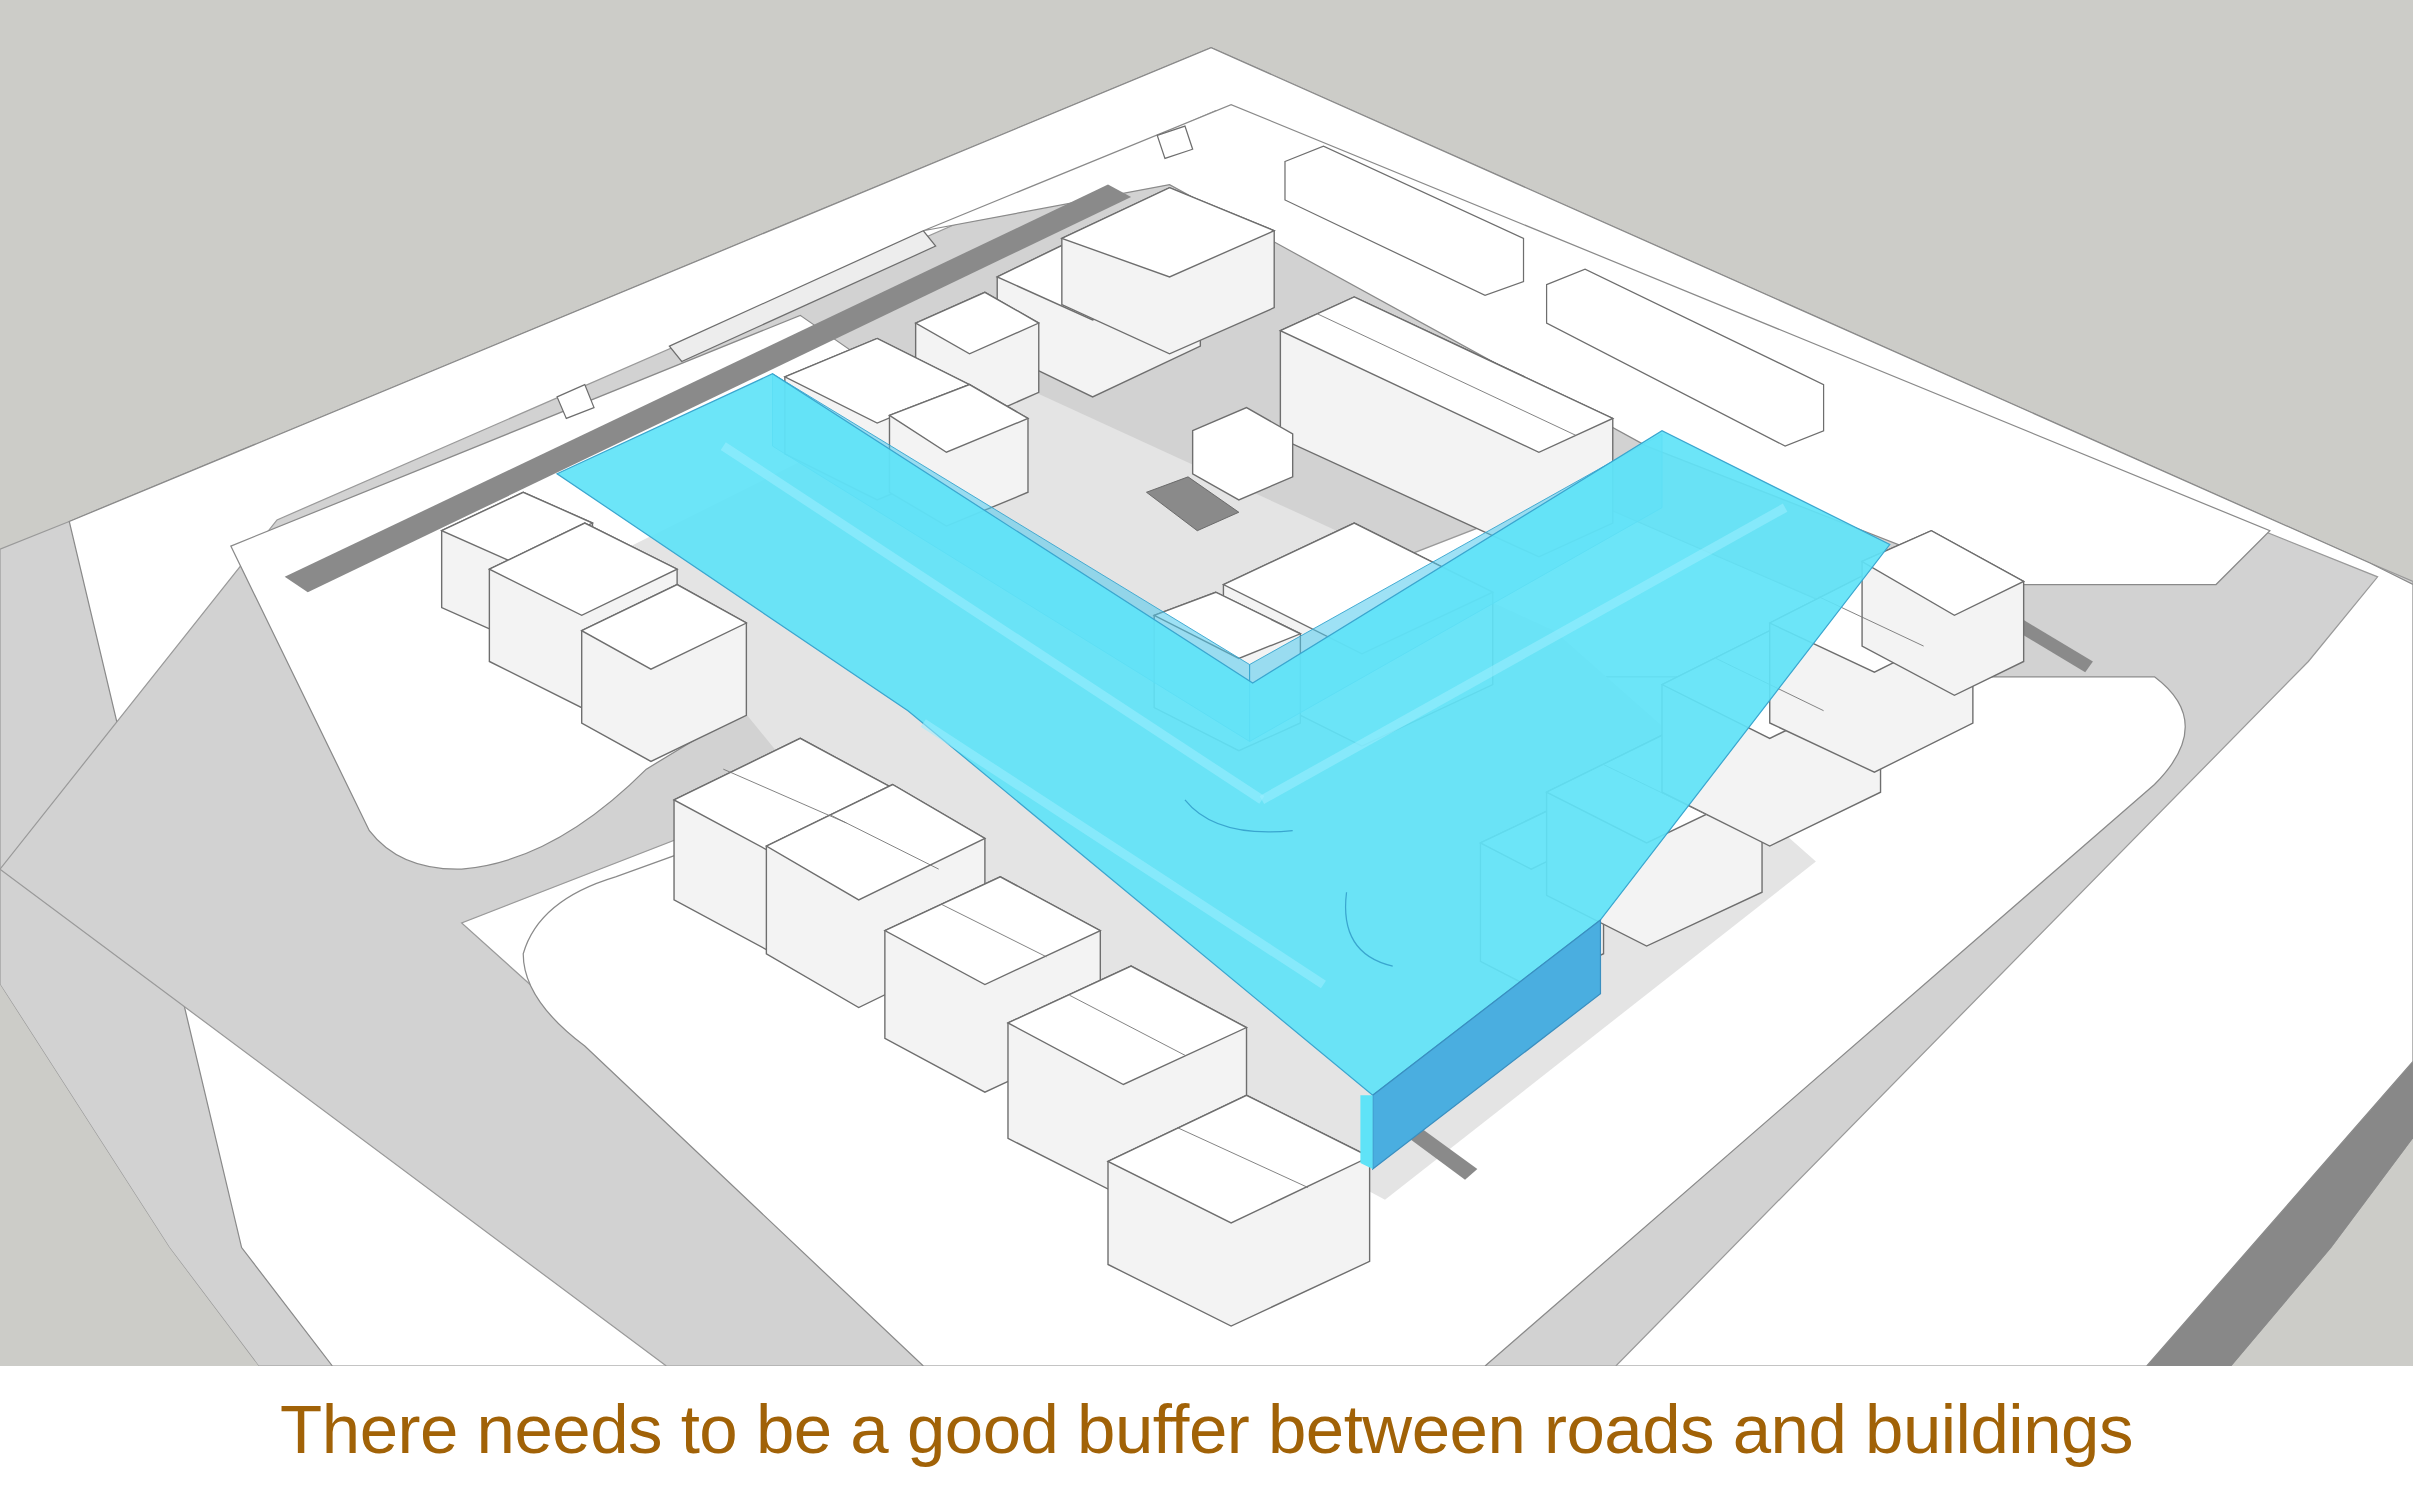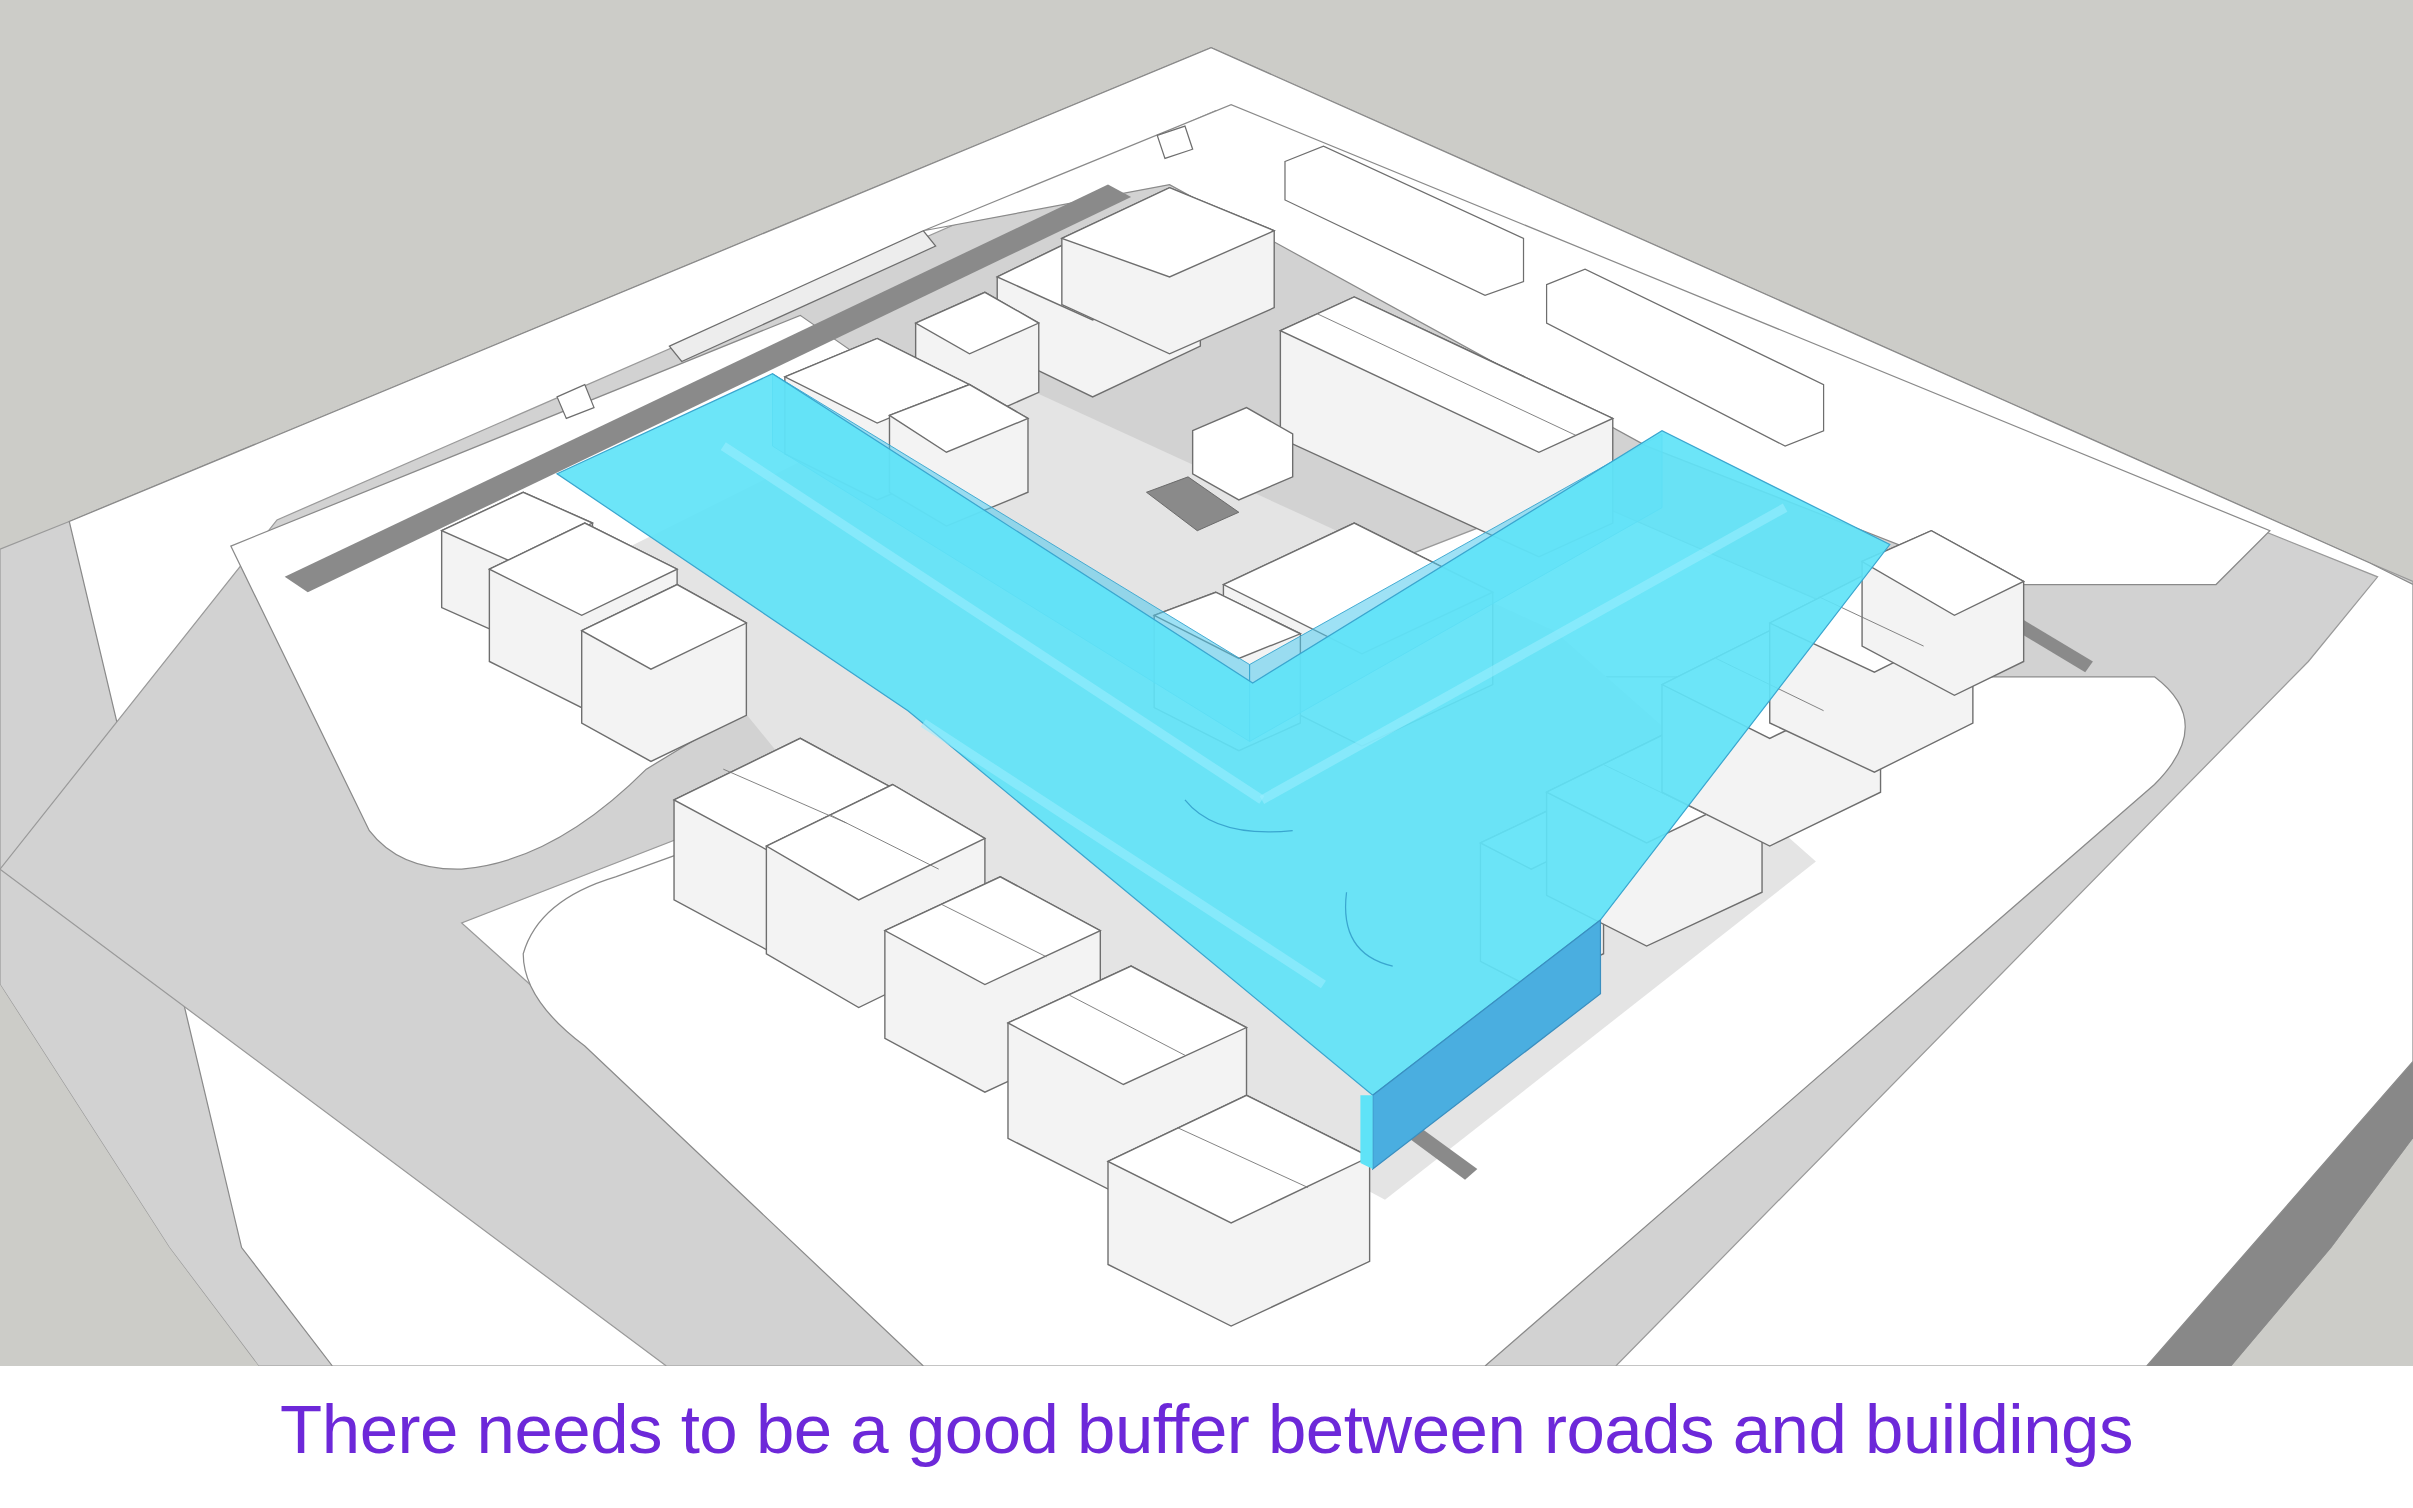--- a/index.html
+++ b/index.html
@@ -4,21 +4,21 @@
   <style>
     html, body { margin: 0; padding: 0; background: #ffffff; }
     body { width: 2413px; height: 1509px; overflow: hidden; position: relative; }
     .scene { position: absolute; left: 0; top: 0; width: 2413px; height: 1366px; overflow: hidden; }
     .scene svg { display: block; width: 2413px; height: 1366px; }
     .caption {
       position: absolute; left: 0; top: 1366px; width: 2413px; height: 142px;
       display: flex; align-items: center; justify-content: center;
       font-family: "Liberation Sans", "DejaVu Sans", sans-serif;
       font-size: 69px; letter-spacing: -0.5px;
-      color: #6d28d9;
+      color: #a16207;
       padding-bottom: 15px; box-sizing: border-box;
     }
   </style>
 </head>
 <body>
 
 <div class="scene">
   <svg viewBox="0 0 1568 888" preserveAspectRatio="none" xmlns="http://www.w3.org/2000/svg">
 
     <rect x="0" y="0" width="1568" height="888" fill="#CCCCC8"></rect>

